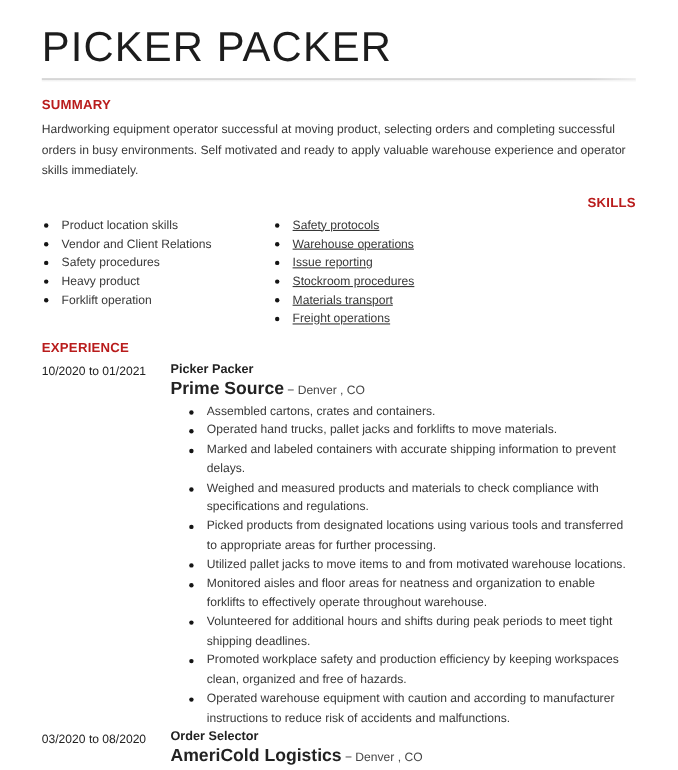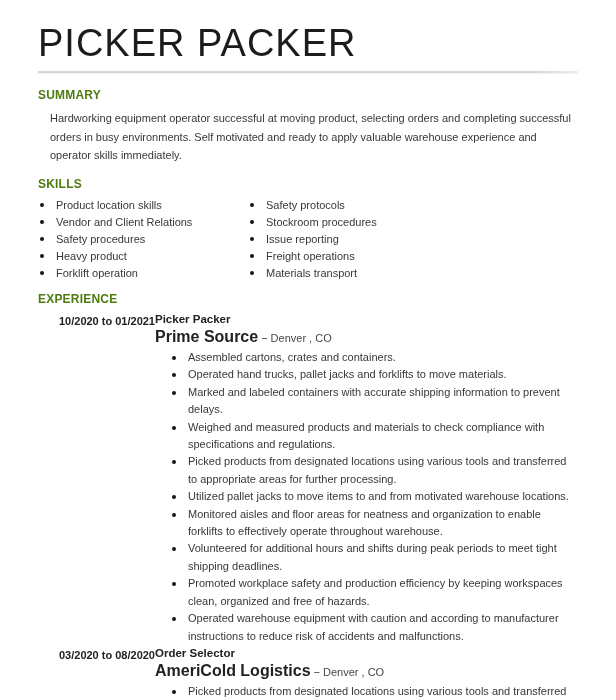--- a/index.html
+++ b/index.html
@@ -29,27 +29,27 @@
     margin-top: 7px;
     background: linear-gradient(to right, #d6d6d6 92%, #eeeeee 100%);
     border-bottom: 1px solid #f2f2f2;
   }
   .section-heading {
     margin: 0;
     font-size: 12px;
     line-height: 15px;
     font-weight: 700;
     letter-spacing: 0.2px;
-    color: #4d7c0f;
+    color: #b91c1c;
   }
   .heading-summary    { margin-top: 14px; }
-  .heading-skills     { margin-top: 12px; }
+  .heading-skills     { margin-top: 12px; text-align: right; }
   .heading-experience { margin-top: 10px; }
   .summary-text {
-    margin: 6px 0 0 12px;
+    margin: 6px 0 0 0;
     line-height: 18.5px;
     max-width: 540px;
   }
   .skills-cols {
     display: flex;
     margin-top: 5px;
   }
   ul.dotlist {
     list-style: none;
     margin: 0;
@@ -64,34 +64,33 @@
     position: absolute;
     left: 2px;
     width: 4px;
     height: 4px;
     border-radius: 50%;
     background: #151515;
   }
   .skills-col { line-height: 17px; }
   .skills-col li::before { top: 6px; }
   .skills-col-1 { margin-left: 132px; width: 210px; }
-  .skills-col-2 { flex: 1; }
+  .skills-col-2 { flex: 1; text-decoration: underline; }
   .job {
     display: flex;
     margin-top: 4px;
   }
   .job + .job { margin-top: 0; }
   .job-dates {
     width: 117px;
     flex: 0 0 117px;
-    font-weight: 700;
+    font-weight: 400;
     color: #222222;
     line-height: 17px;
     padding-top: 2.5px;
-    text-align: right;
   }
   .job-main { flex: 1; }
   .job-title {
     font-weight: 700;
     font-size: 11.5px;
     color: #222222;
     line-height: 17px;
   }
   .job-company-line { line-height: 17px; margin-top: 0.5px; }
   .company-name {
@@ -121,24 +120,25 @@
 <div class="skills-cols">
   <ul class="dotlist skills-col skills-col-1">
       <li>Product location skills</li>
       <li>Vendor and Client Relations</li>
       <li>Safety procedures</li>
       <li>Heavy product</li>
       <li>Forklift operation</li>
     </ul>
   <ul class="dotlist skills-col skills-col-2">
       <li>Safety protocols</li>
+      <li>Warehouse operations</li>
+      <li>Issue reporting</li>
       <li>Stockroom procedures</li>
-      <li>Issue reporting</li>
+      <li>Materials transport</li>
       <li>Freight operations</li>
-      <li>Materials transport</li>
     </ul>
 </div>
 
 <h2 class="section-heading heading-experience">EXPERIENCE</h2>
 
 <div class="job">
   <div class="job-dates">10/2020 to 01/2021</div>
   <div class="job-main">
     <div class="job-title">Picker Packer</div>
     <div class="job-company-line">

